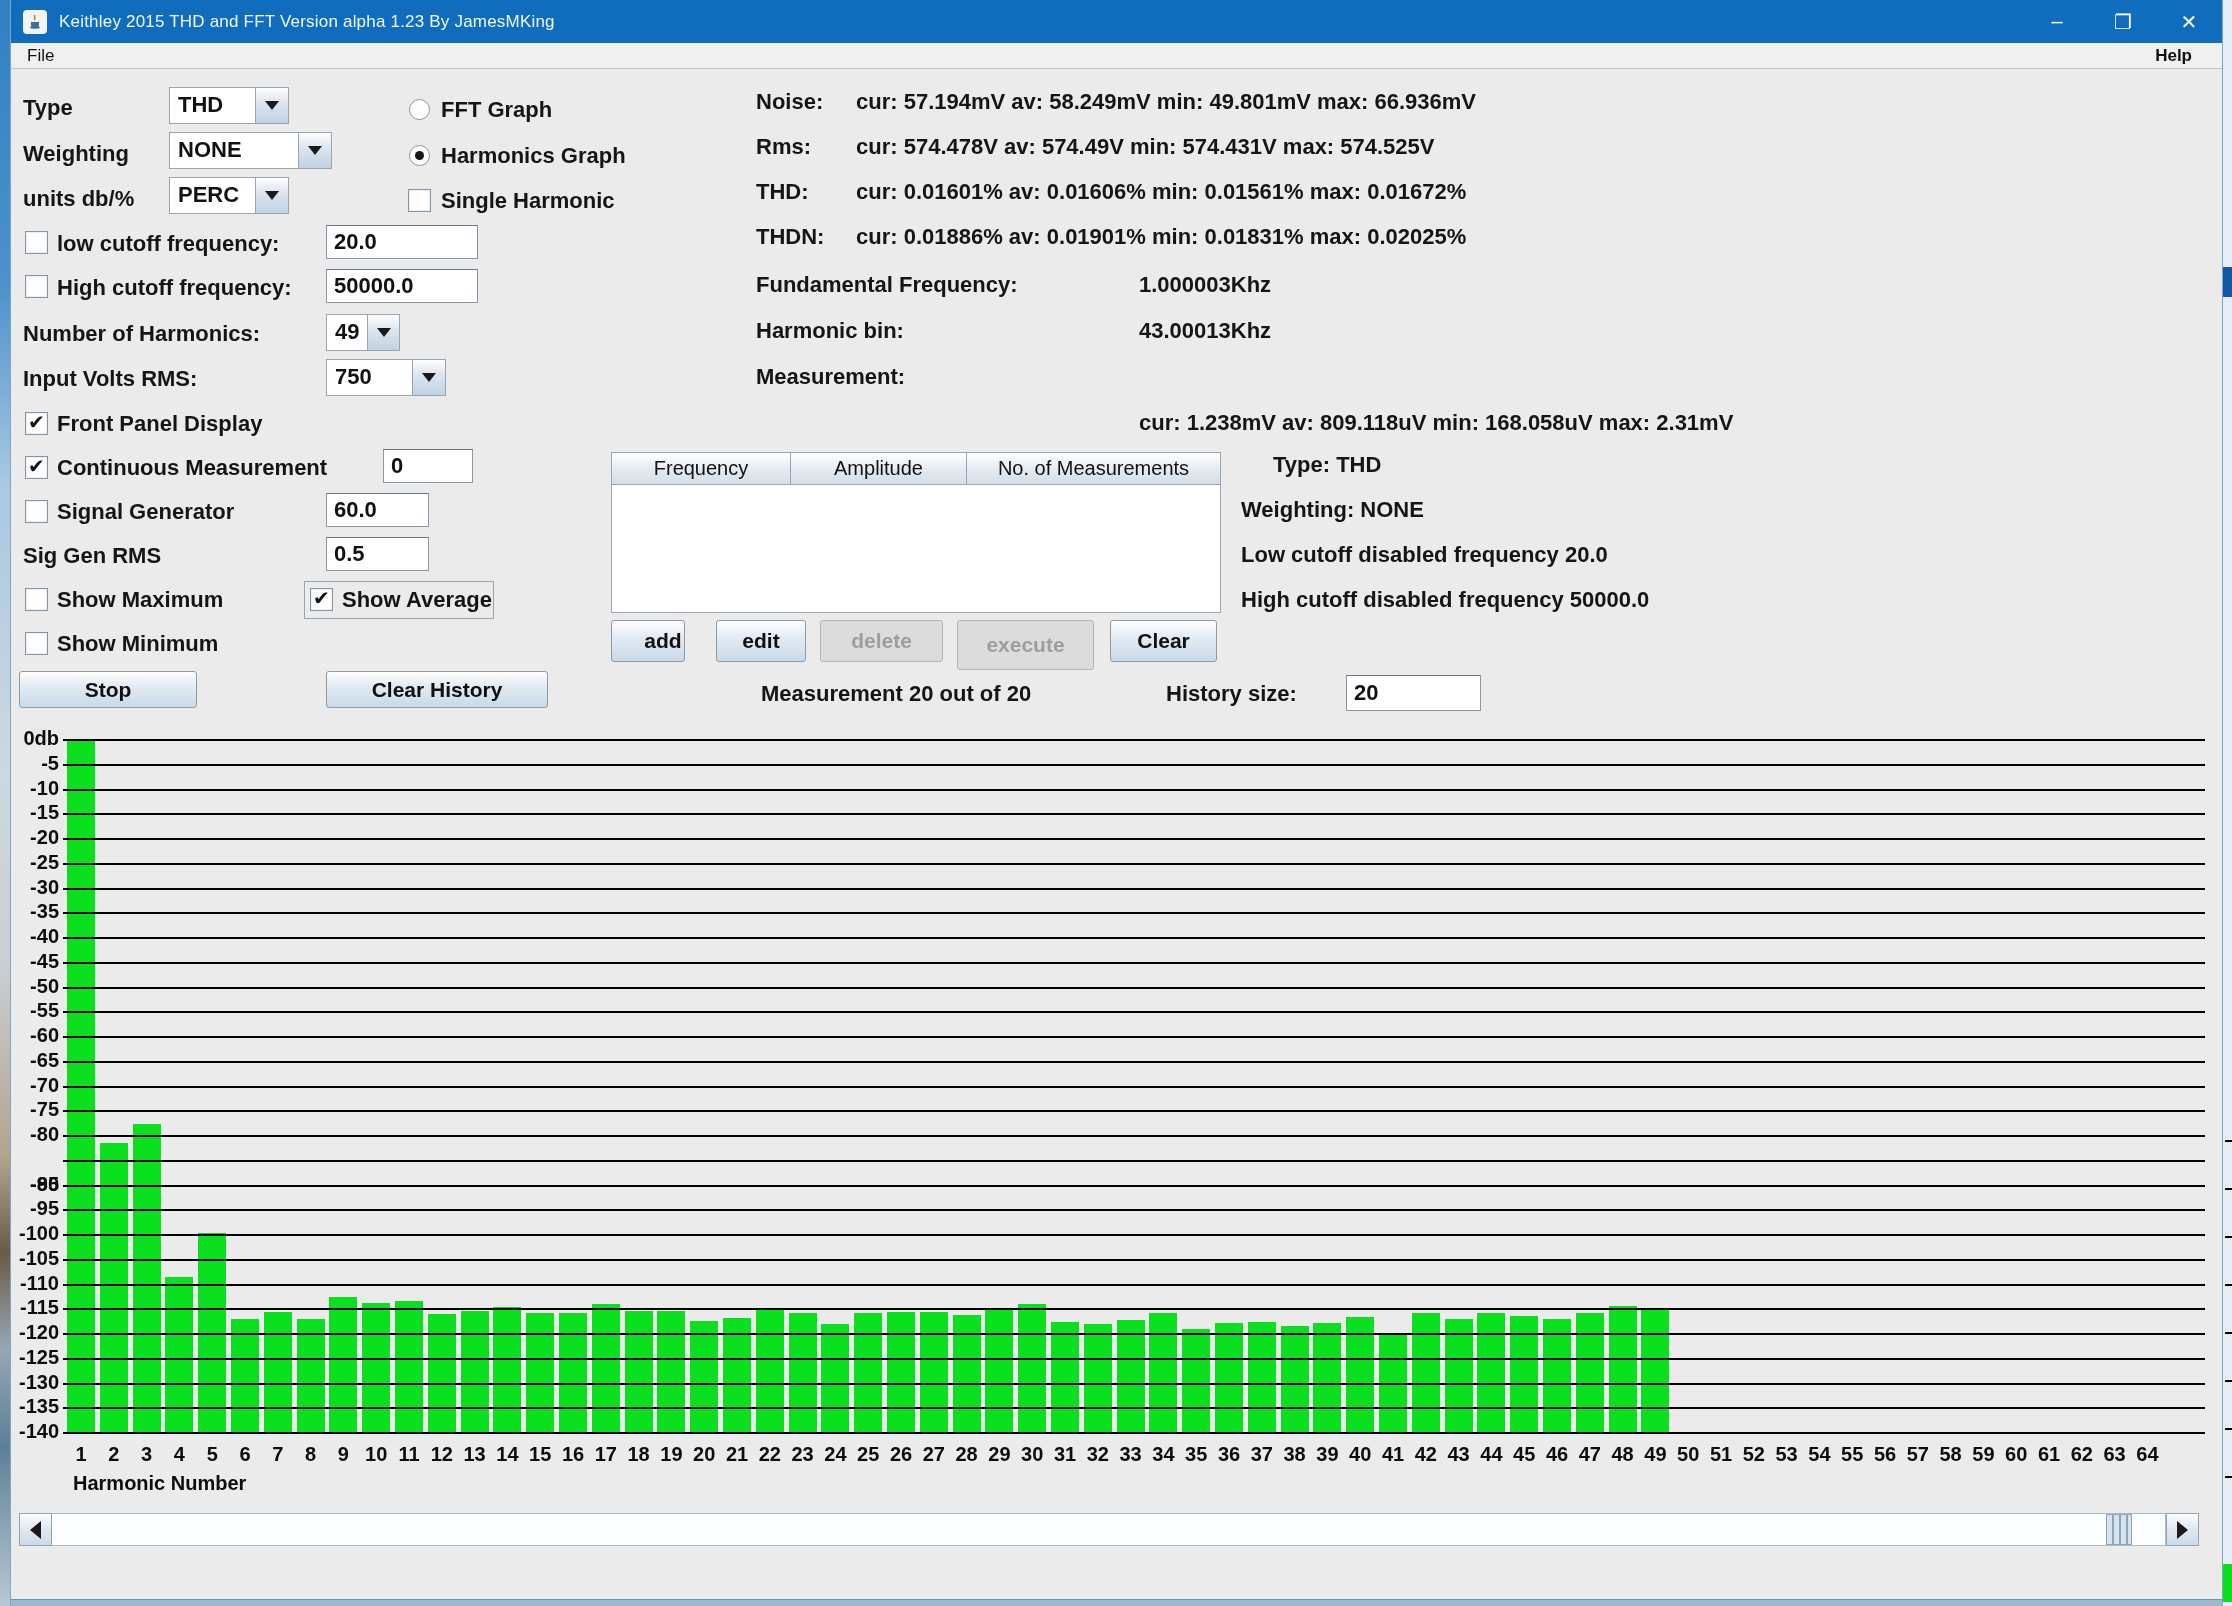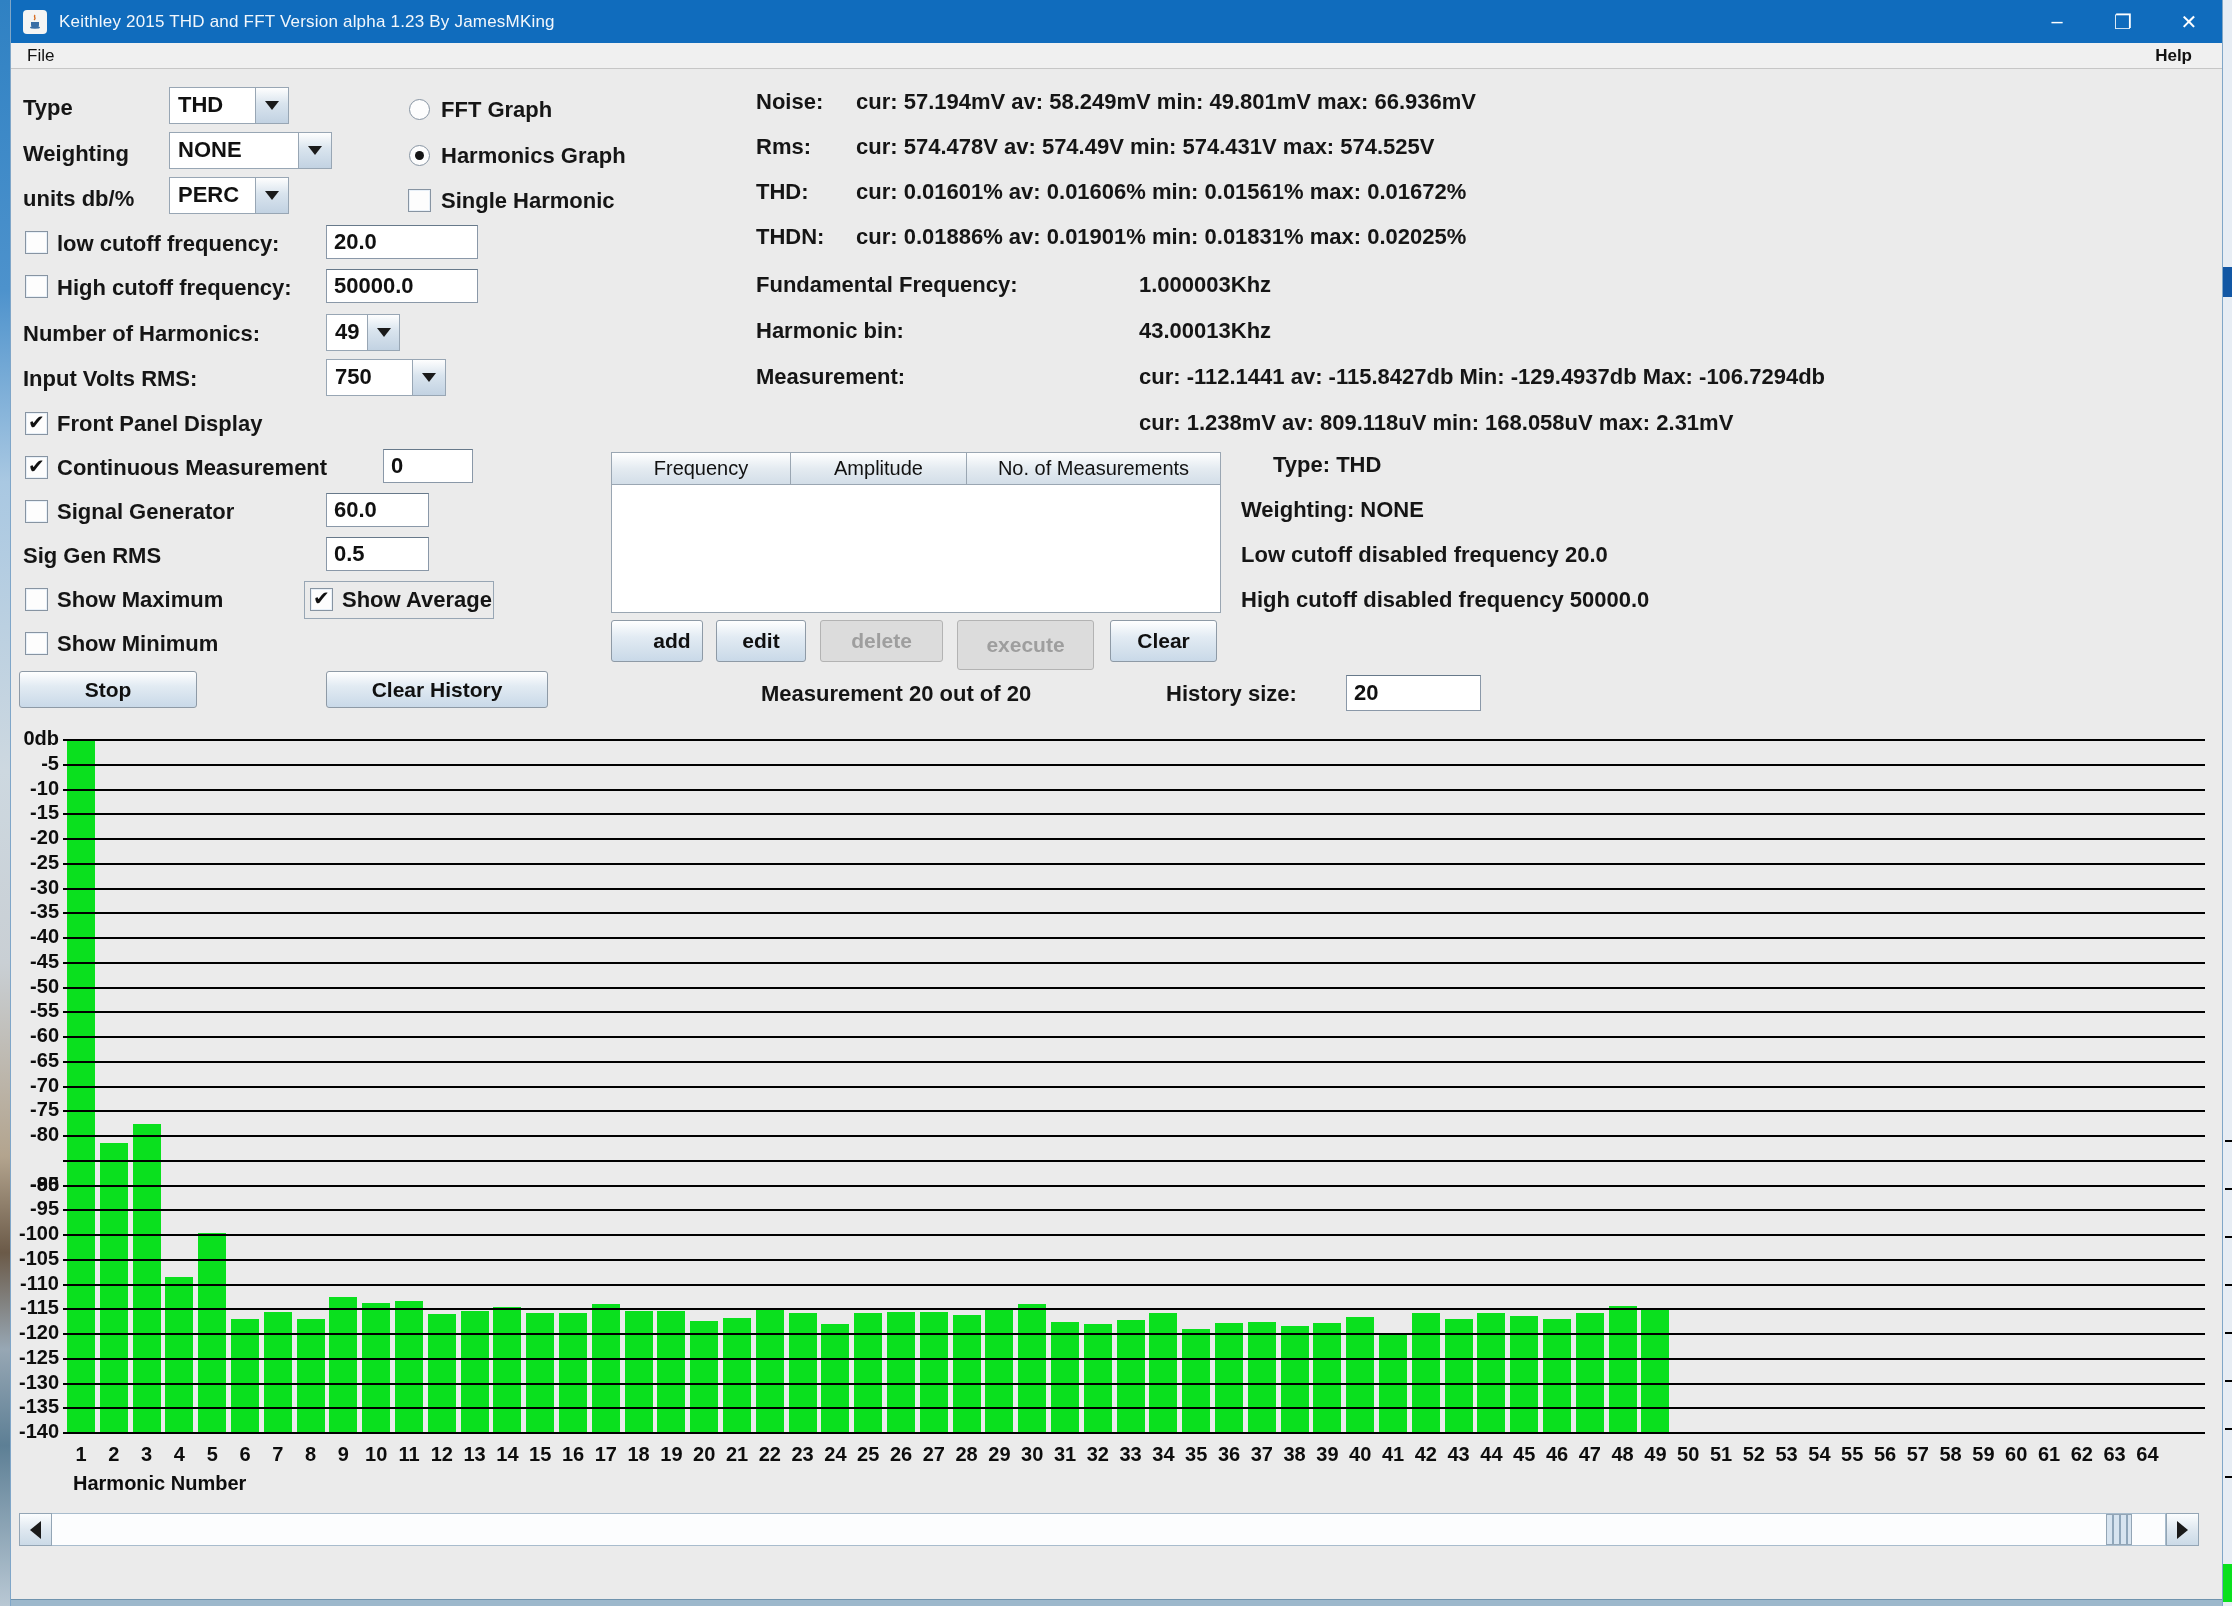--- a/index.html
+++ b/index.html
@@ -227,33 +227,32 @@
     <span class="ro-label" style="left:745px; top:110px;">THD:</span>
     <span class="ro-value" style="left:845px; top:110px;">cur: 0.01601% av: 0.01606% min: 0.01561% max: 0.01672%</span>
     <span class="ro-label" style="left:745px; top:155px;">THDN:</span>
     <span class="ro-value" style="left:845px; top:155px;">cur: 0.01886% av: 0.01901% min: 0.01831% max: 0.02025%</span>
 
     <span class="ro-label" style="left:745px; top:203px;">Fundamental Frequency:</span>
     <span class="ro-value" style="left:1128px; top:203px;">1.000003Khz</span>
     <span class="ro-label" style="left:745px; top:249px;">Harmonic bin:</span>
     <span class="ro-value" style="left:1128px; top:249px;">43.00013Khz</span>
     <span class="ro-label" style="left:745px; top:295px;">Measurement:</span>
-    <span class="ro-value" style="left:1128px; top:295px;">cur: -112.1441 av: -115.8427db Min: -129.4937db Max: -106.7294db</span>
     <span class="ro-value" style="left:1128px; top:341px;">cur: 1.238mV av: 809.118uV min: 168.058uV max: 2.31mV</span>
 
     <div class="tbl" style="top:383px;">
       <div class="tbl-head">
         <div class="th" style="width:179px;">Frequency</div>
         <div class="th" style="width:176px;">Amplitude</div>
         <div class="th" style="width:255px;">No. of Measurements</div>
       </div>
       <div class="tbl-body"></div>
     </div>
 
-    <div class="btn" style="left:600px; top:551px; width:92px; height:42px;padding-left:30px;">add</div>
+    <div class="btn" style="left:600px; top:551px; width:74px; height:42px;padding-left:30px;">add</div>
     <div class="btn" style="left:705px; top:551px; width:90px; height:42px;">edit</div>
     <div class="btn disabled" style="left:809px; top:551px; width:123px; height:42px;">delete</div>
     <div class="btn disabled" style="left:946px; top:551px; width:137px; height:50px;">execute</div>
     <div class="btn" style="left:1099px; top:551px; width:107px; height:42px;">Clear</div>
 
     <span class="ro-label" style="left:1230px; top:383px;margin-left:32px;">Type: THD</span>
     <span class="ro-label" style="left:1230px; top:428px;">Weighting: NONE</span>
     <span class="ro-label" style="left:1230px; top:473px;">Low cutoff disabled frequency 20.0</span>
     <span class="ro-label" style="left:1230px; top:518px;">High cutoff disabled frequency 50000.0</span>
 

